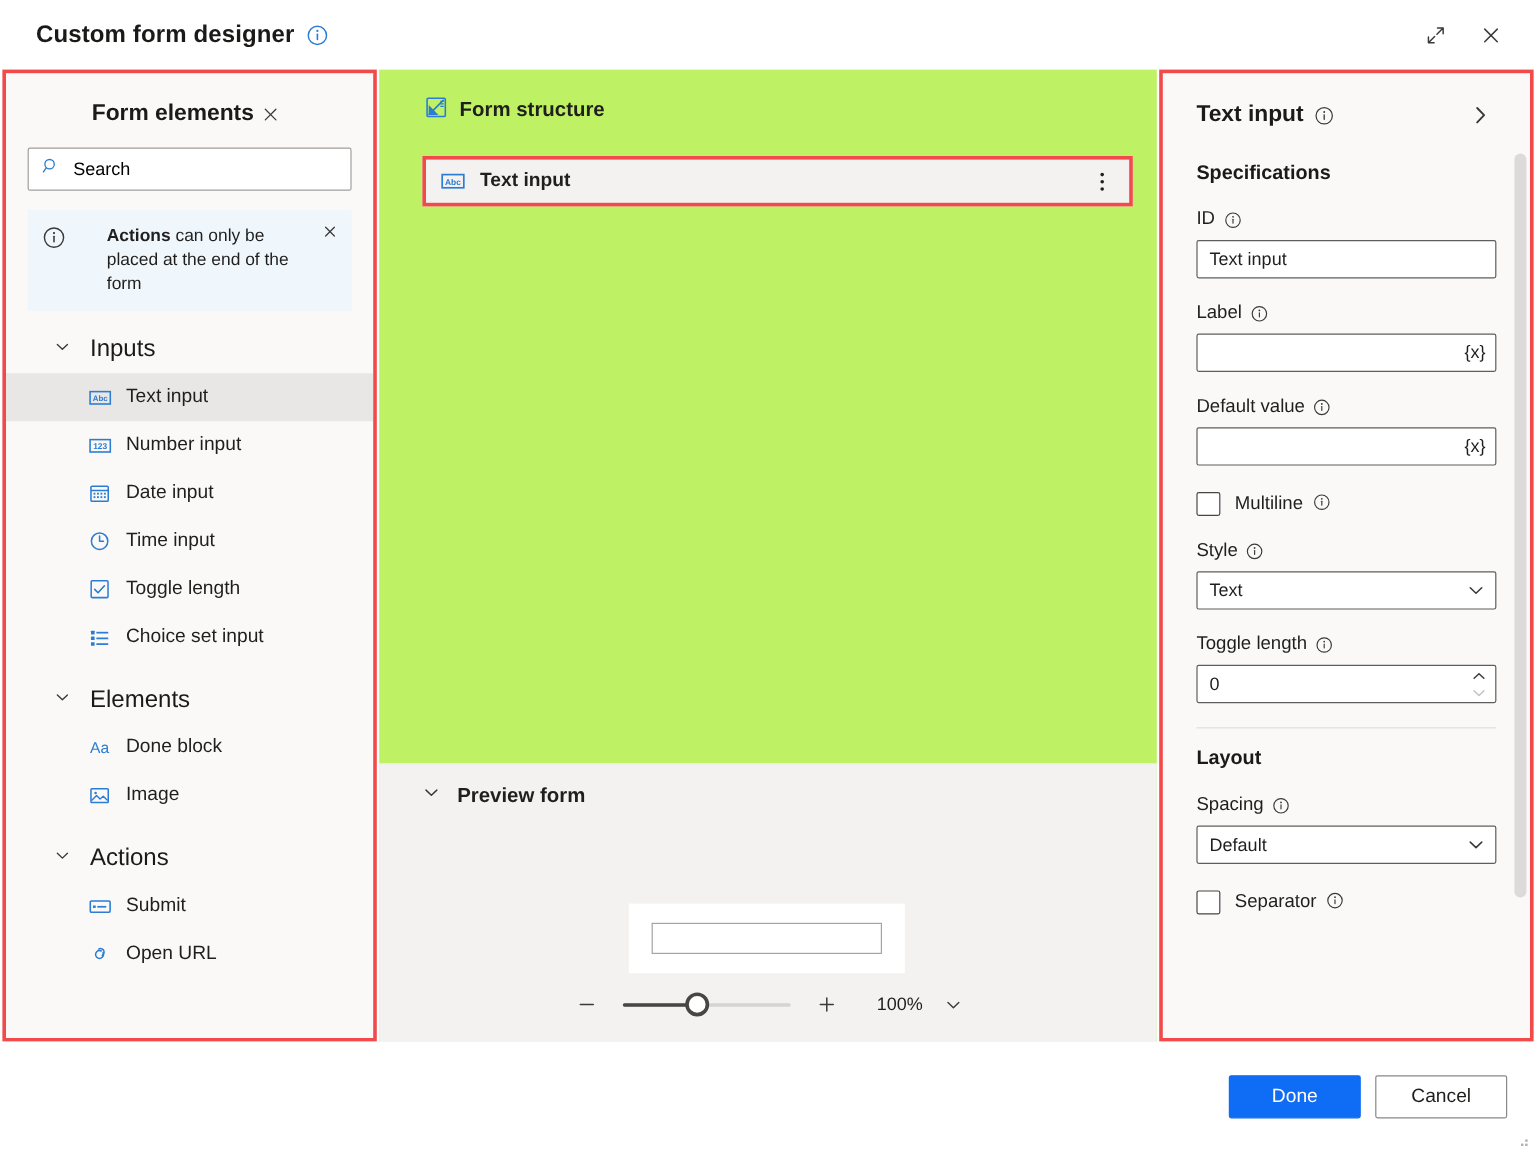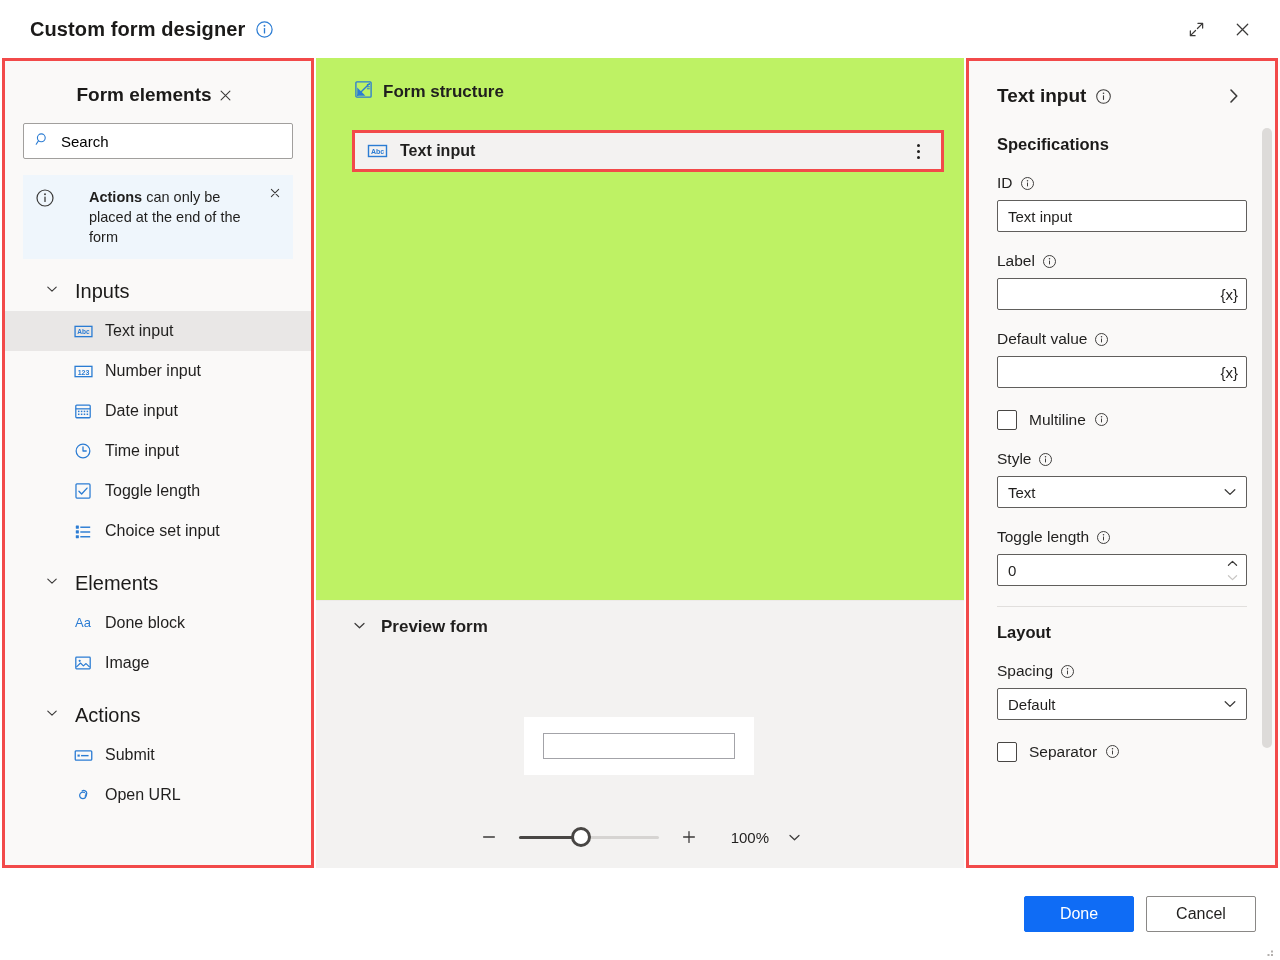--- a/index.html
+++ b/index.html
@@ -135,21 +135,21 @@
   .kebab {
     margin-left: auto; margin-right: 14px;
     width: 18px; height: 24px; cursor: pointer;
     display: flex; flex-direction: column; align-items: center;
     justify-content: center; gap: 3px;
   }
   .kebab i { width: 3px; height: 3px; background: #201f1e; border-radius: 50%; display:block; }
 
   .preview {
     position: absolute; left: 0; bottom: 0;
-    width: 648px; height: 268px;
+    width: 648px; height: 232px;
     background: #f3f2f1;
     border-top: 1px solid #edebe9;
   }
   .preview-head {
     display: flex; align-items: center;
     padding: 16px 0 0 36px; cursor: pointer;
   }
   .preview-label {
     margin-left: 14px; font-size: 17px; font-weight: 600; color: #201f1e;
   }

